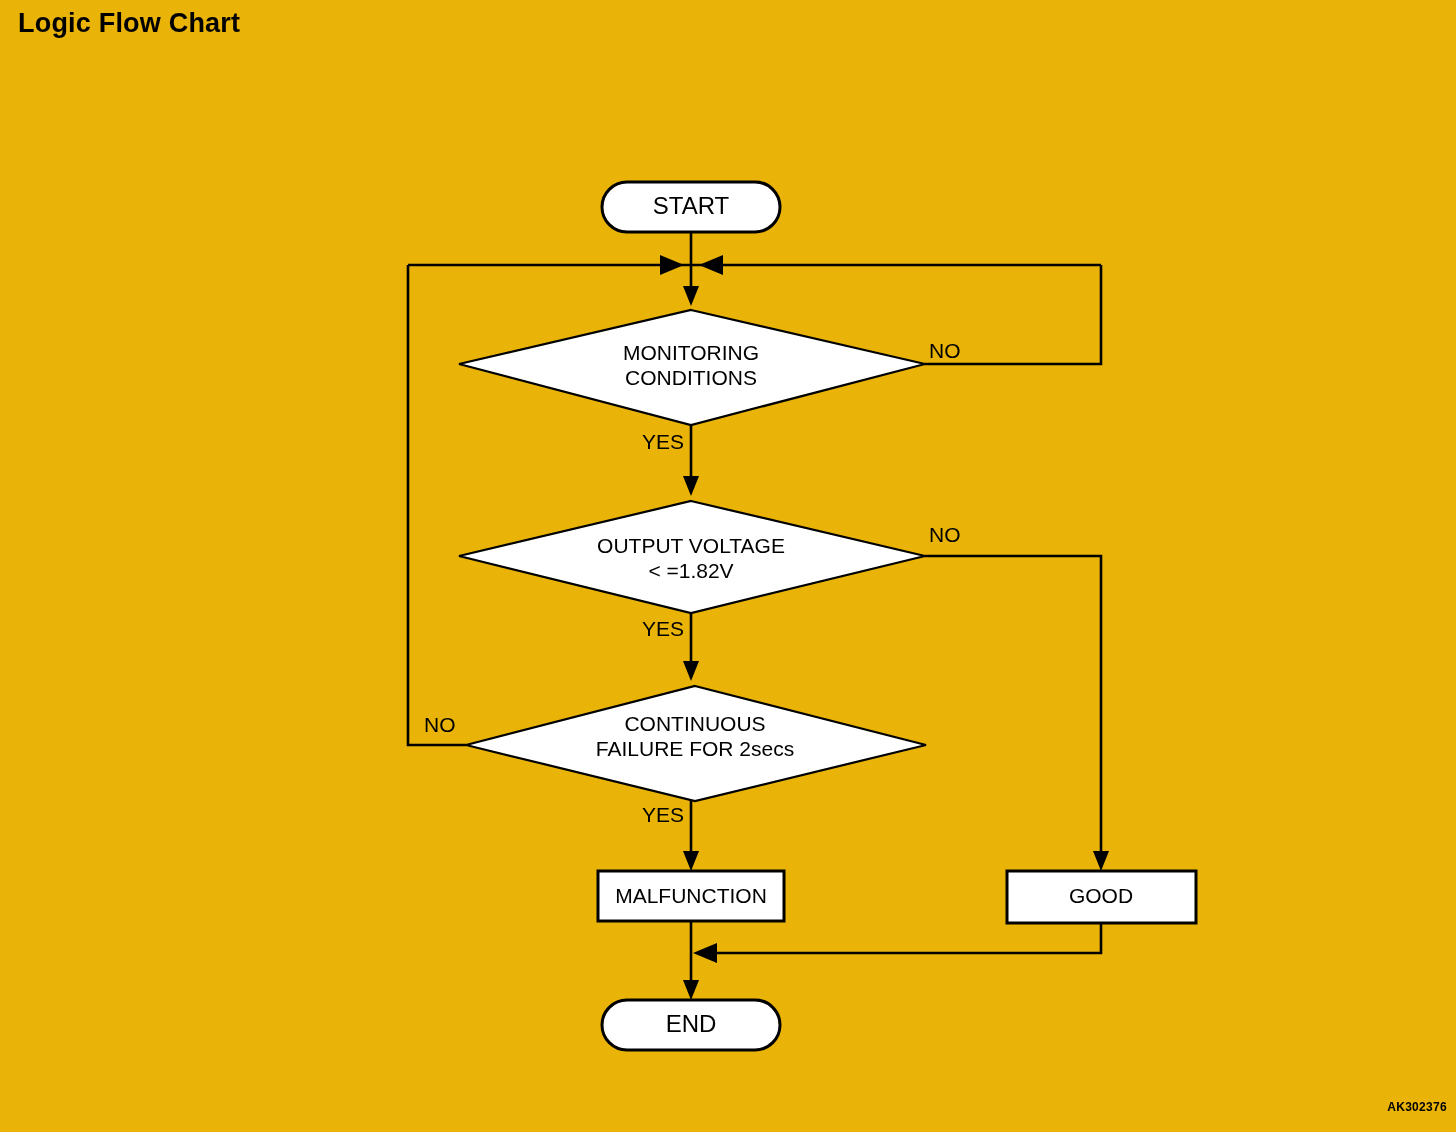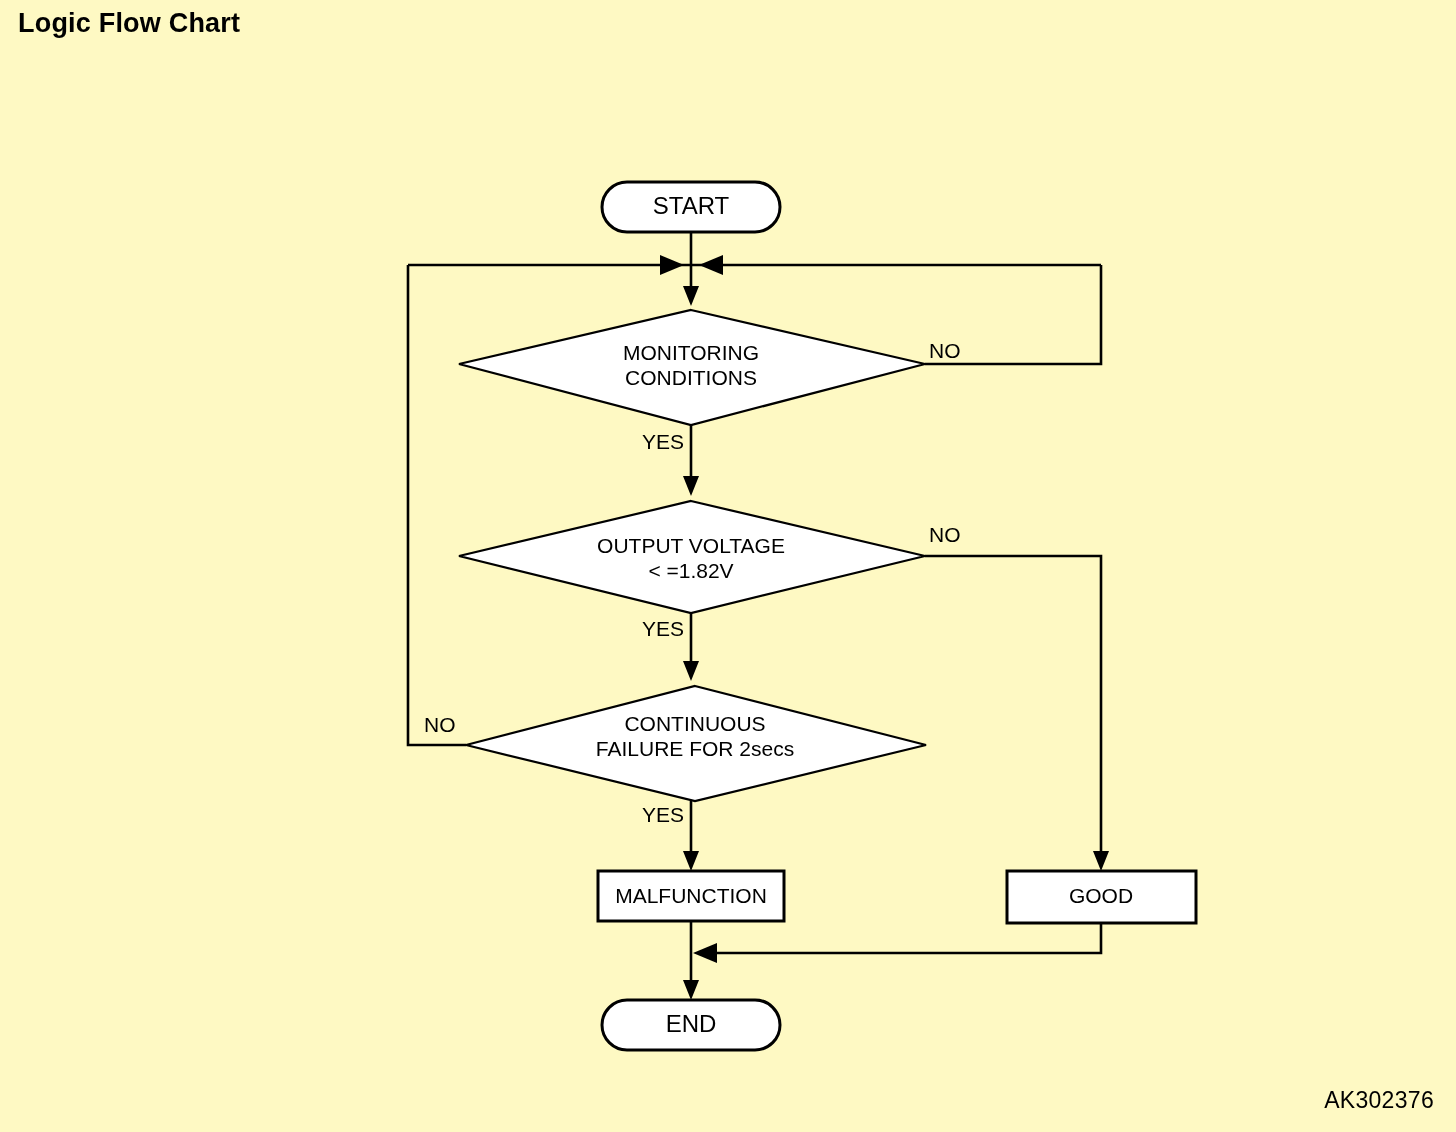--- a/index.html
+++ b/index.html
@@ -9,38 +9,38 @@
     background: #ffffff;
   }
   body {
     font-family: "Liberation Sans", sans-serif;
     color: #000000;
   }
   #page {
     position: relative;
     width: 1456px;
     height: 1132px;
-    background: #fef9c3;
+    background: #eab308;
     overflow: hidden;
   }
   #page-title {
     position: absolute;
     left: 18px;
     top: 8px;
     font-size: 27px;
     font-weight: bold;
     letter-spacing: 0.2px;
     font-family: "Liberation Sans", sans-serif;
   }
   #ref-code {
     position: absolute;
-    right: 22px;
+    right: 9px;
     bottom: 18px;
-    font-size: 23px;
-    font-weight: normal;
+    font-size: 12px;
+    font-weight: bold;
     letter-spacing: 0.3px;
     font-family: "Liberation Sans", sans-serif;
   }
   #flow-svg {
     position: absolute;
     left: 0;
     top: 0;
   }
   .node-text {
     font-family: "Liberation Sans", sans-serif;

